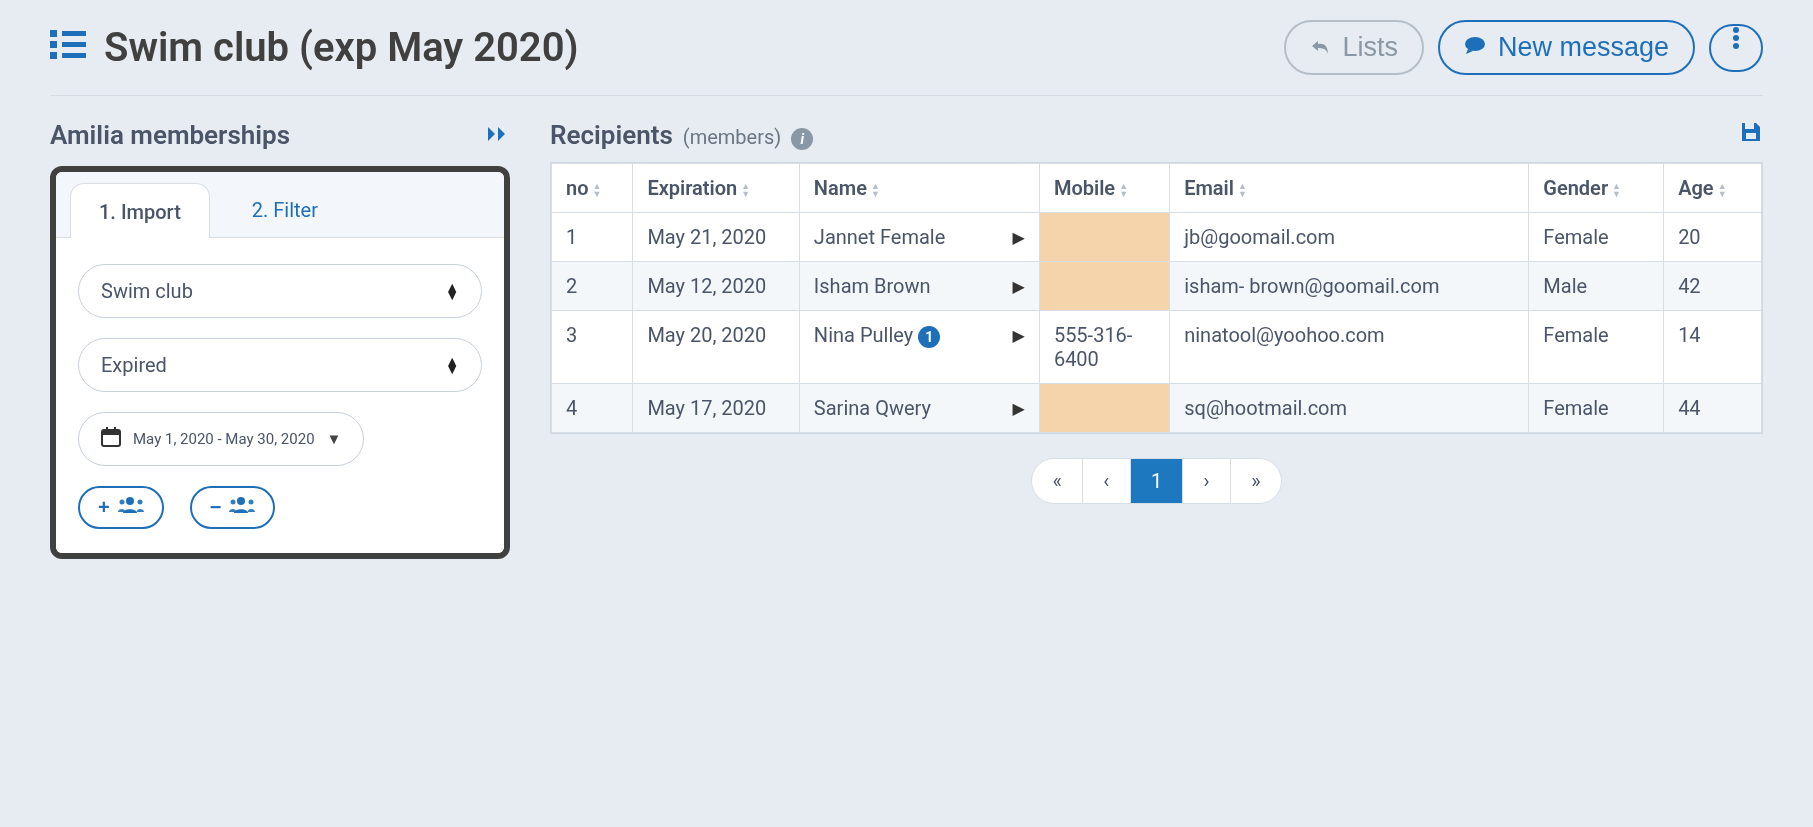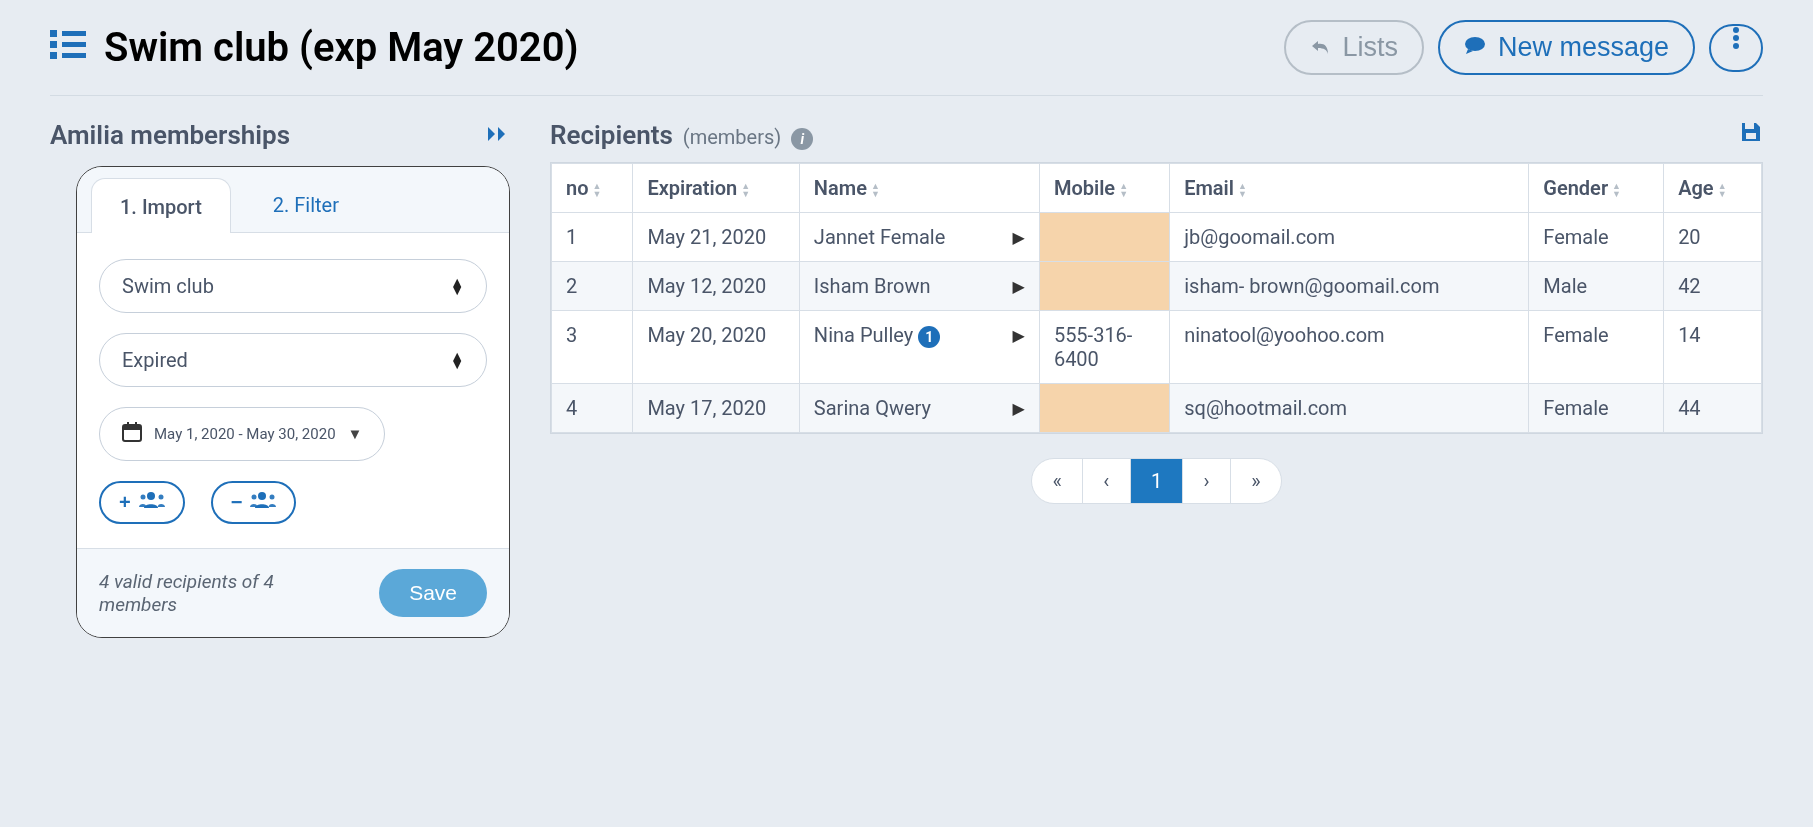--- a/index.html
+++ b/index.html
@@ -16,21 +16,21 @@
     align-items: center;
     margin-bottom: 10px;
     padding-bottom: 10px;
   }
   .page-title {
     display: flex;
     align-items: center;
     gap: 18px;
     font-size: 40px;
     font-weight: 600;
-    color: #000000;
+    color: #404040;
   }
   .page-title .list-icon {
     color: #1e6fb9;
     font-size: 36px;
   }
   .header-buttons {
     display: flex;
     gap: 14px;
     align-items: center;
   }
@@ -85,24 +85,23 @@
     color: #4a5568;
   }
   .panel-header .chev {
     color: #1e6fb9;
     font-size: 22px;
     font-weight: bold;
   }
 
   .card {
     background: #f3f7fb;
-    border: 1px solid #404040;
-    border-radius: 26px;
+    border: 6px solid #404040;
+    border-radius: 12px;
     overflow: hidden;
-    margin-left: 26px;
   }
   .tabs {
     display: flex;
     background: #f3f7fb;
     border-bottom: 1px solid #d7dee6;
   }
   .tab {
     padding: 16px 28px 14px 28px;
     font-size: 20px;
     border-top-left-radius: 14px;
@@ -459,26 +458,20 @@
                   <path d="M5 17 C5 12 19 12 19 17 Z"></path>
                   <circle cx="4" cy="6" r="2.5" opacity="0.9"></circle>
                   <path d="M0 16 C0 12 8 12 7 16 Z" opacity="0.9"></path>
                   <circle cx="22" cy="6" r="2.5" opacity="0.9"></circle>
                   <path d="M19 16 C18 12 26 12 26 16 Z" opacity="0.9"></path>
                 </svg>
             </span>
           </button>
         </div>
       </div>
-      <div class="card-footer">
-        <div class="status">4 valid recipients of 4 members</div>
-        <button class="save-btn">
-          <span>Save</span>
-        </button>
-      </div>
     </div>
   </div>
 
   <div class="right-col">
     <div class="right-header">
       <h2>
         <span>Recipients</span>
         <span class="sub">(members)</span>
         <span class="info-circle">i</span>
       </h2>

